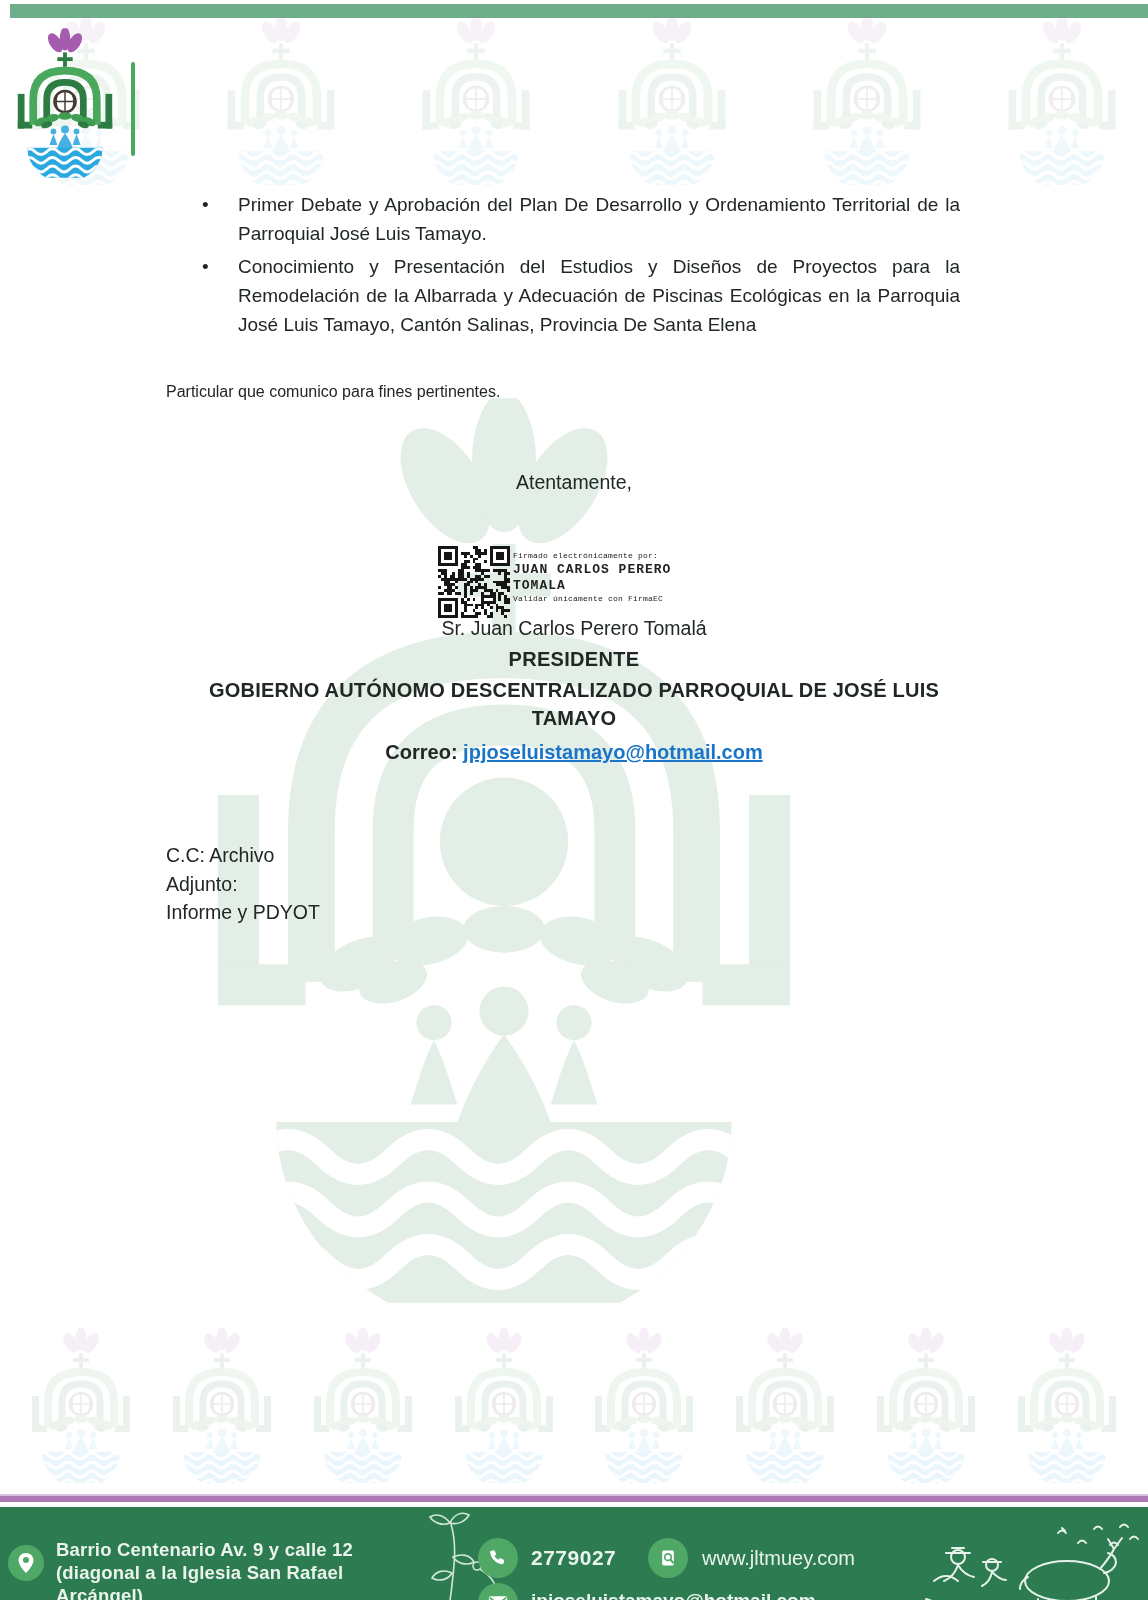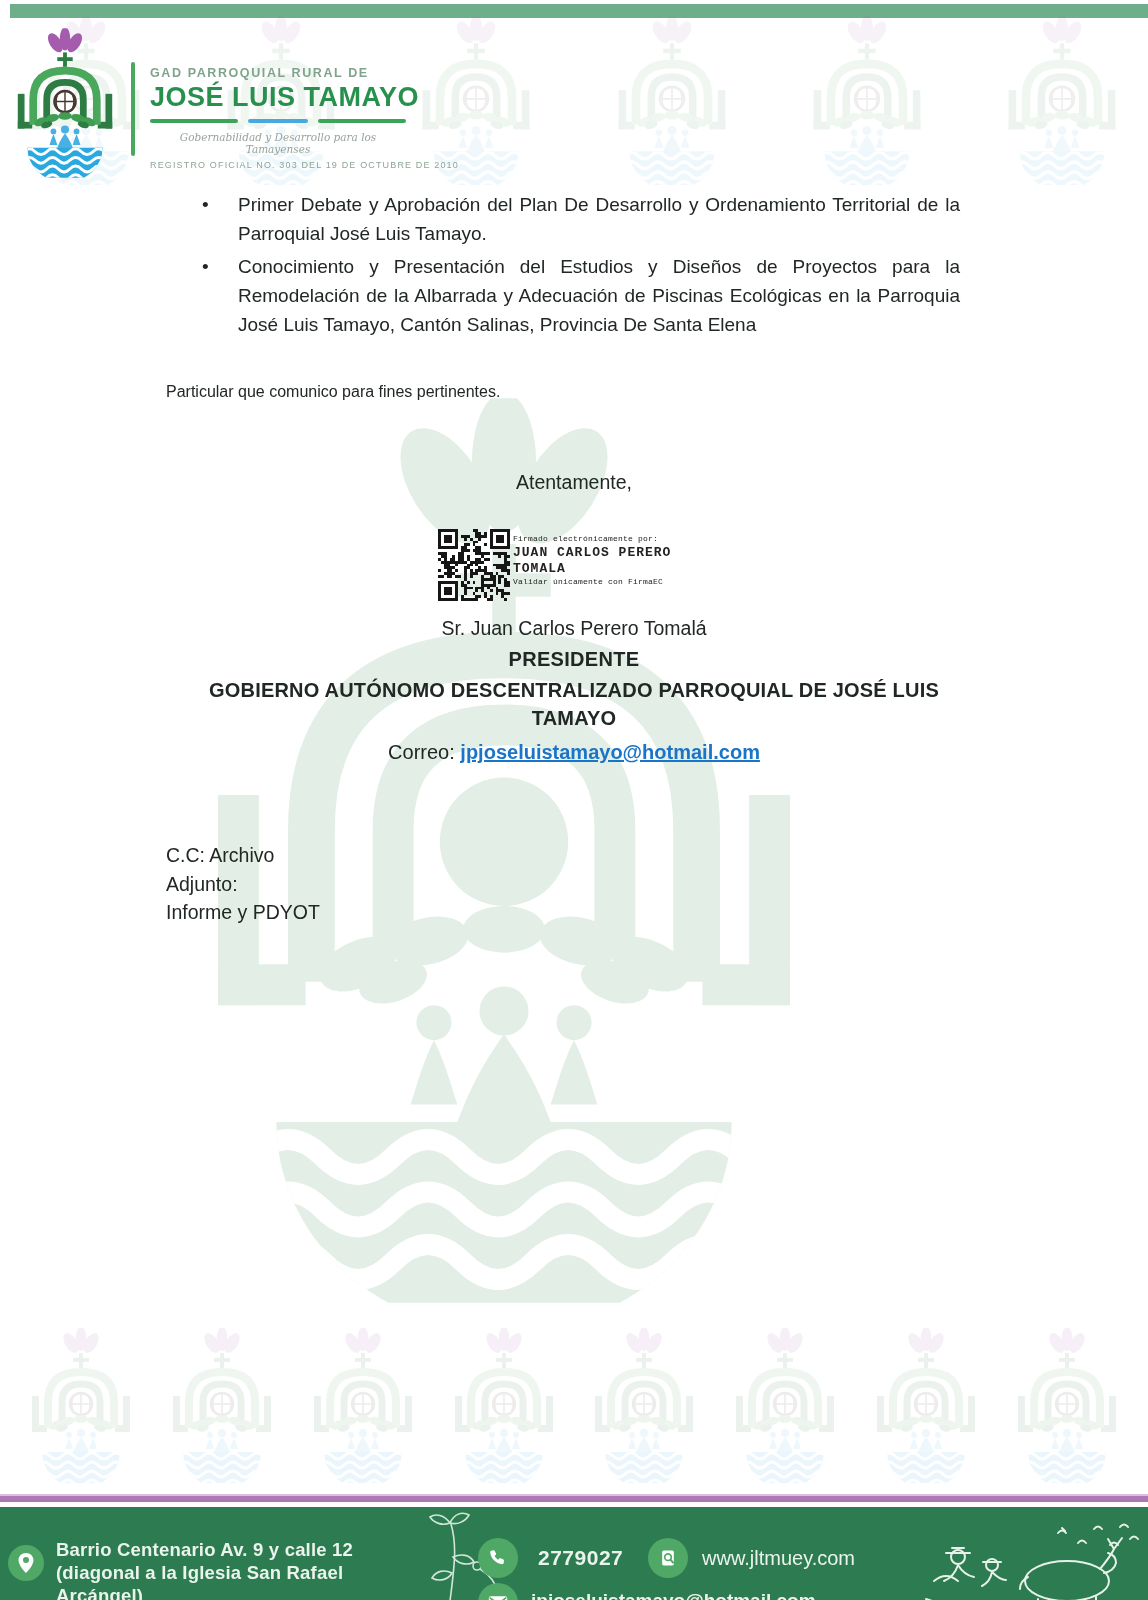--- a/index.html
+++ b/index.html
@@ -35,48 +35,48 @@
   .bullets { position:absolute; left:196px; right:188px; top:190px; z-index:2; }
   .bullet-item { display:flex; font-size:19px; line-height:29px; }
   .bullet-item + .bullet-item { margin-top:4px; }
   .bullet-dot { width:36px; flex:0 0 36px; text-align:left; padding-left:6px; }
   .bullet-text { flex:1; text-align:justify; }
 
   .closing { position:absolute; left:166px; top:383px; font-size:16px; z-index:2; }
 
   .salutation-block { position:absolute; left:0; right:0; top:468px; text-align:center; font-size:19.5px; line-height:29px; z-index:2; }
 
-  .stamp { position:absolute; left:438px; top:529px; display:flex; align-items:flex-start; z-index:2; }
+  .stamp { position:absolute; left:438px; top:546px; display:flex; align-items:flex-start; z-index:2; }
   .qr { width:72px; height:72px; display:block; }
   .stamp-text { margin-left:3px; padding-top:5px; font-family:"Liberation Mono","DejaVu Sans Mono",monospace; color:#222; }
   .stamp-small { font-size:8px; letter-spacing:.2px; }
   .stamp-name { font-size:13px; font-weight:700; letter-spacing:1px; line-height:16px; margin-top:2px; white-space:pre-line; }
   .stamp-small-2 { font-size:8px; letter-spacing:.2px; }
 
   .signer { position:absolute; left:0; right:0; top:617px; text-align:center; z-index:2; }
   .signer-name { font-size:19.5px; }
   .signer-title { font-size:20px; font-weight:800; margin-top:8px; letter-spacing:.3px; }
   .signer-org { font-size:20px; font-weight:800; margin-top:5px; line-height:28px; letter-spacing:.2px; }
   .correo { margin-top:9px; font-size:20px; }
-  .correo-label { font-weight:400;text-align:center; }
+  .correo-label { font-weight:700;text-align:center; }
   .correo a { color:#1a74c8; font-weight:700; text-decoration:underline; }
 
   .cc-block { position:absolute; left:166px; top:812px; font-size:19.5px; line-height:28.5px; z-index:2;margin-top:29px; }
 
   
   .purple-line { position:absolute; left:0; right:0; top:1494px; height:6px; background:#ae77b6; border-top:2px solid #d9c2de; z-index:4; }
   .footer { position:absolute; left:0; right:0; top:1507px; height:93px; background:#2d7b50; color:#eaf4ec; overflow:hidden; z-index:4; }
   .badge { position:absolute; width:40px; height:40px; border-radius:50%; background:#4fa866; display:flex; align-items:center; justify-content:center; }
   .badge svg { display:block; }
   .f-pin   { left:8px;  top:38px; width:36px; height:36px; }
   .f-phone { left:478px; top:31px; }
   .f-mail  { left:478px; top:76px; }
   .f-web   { left:648px; top:31px; }
   .address { position:absolute; left:56px; top:31px; font-size:18.5px; font-weight:600; line-height:23px; letter-spacing:.2px; }
-  .f-phone-text { position:absolute; left:531px; top:39px; font-size:21px; font-weight:600; letter-spacing:.5px;margin-left:7px; }
+  .f-phone-text { position:absolute; left:531px; top:39px; font-size:21px; font-weight:600; letter-spacing:.5px; }
   .f-web-text   { position:absolute; left:702px; top:40px; font-size:20px; font-weight:400; }
   .f-mail-text  { position:absolute; left:531px; top:83px; font-size:19px; font-weight:600; }
   .flower-art { position:absolute; left:420px; top:2px; opacity:.95; }
   .farm-art { position:absolute; left:862px; top:8px; }
 </style>
 </head>
 <body>
 
 <svg width="0" height="0" style="position:absolute" aria-hidden="true">
   <defs>
@@ -222,31 +222,20 @@
     <svg width="642" height="905" viewBox="0 0 110 155">
         <use href="#logo-mono"></use>
       </svg>
   </div>
 
   <div class="header">
     <svg class="header-logo" viewBox="0 0 110 155">
         <use href="#logo-color"></use>
       </svg>
     <div class="header-divider"></div>
-    <div class="header-text">
-      <div class="org-type">GAD PARROQUIAL RURAL DE</div>
-      <div class="org-name">JOSÉ LUIS TAMAYO</div>
-      <div class="rule">
-          <i class="g"></i>
-          <i class="b"></i>
-          <i class="g"></i>
-        </div>
-      <div class="slogan">Gobernabilidad y Desarrollo para los Tamayenses</div>
-      <div class="registry">REGISTRO OFICIAL NO. 303 DEL 19 DE OCTUBRE DE 2010</div>
-    </div>
   </div>
 
   <div class="bullets">
     <div class="bullet-item">
       <span class="bullet-dot">•</span>
       <span class="bullet-text">Primer Debate y Aprobación del Plan De Desarrollo y Ordenamiento Territorial de la Parroquial José Luis Tamayo.</span>
     </div>
     <div class="bullet-item">
       <span class="bullet-dot">•</span>
       <span class="bullet-text">Conocimiento y Presentación del Estudios y Diseños de Proyectos para la Remodelación de la Albarrada y Adecuación de Piscinas Ecológicas en la Parroquia José Luis Tamayo, Cantón Salinas, Provincia De Santa Elena</span>

